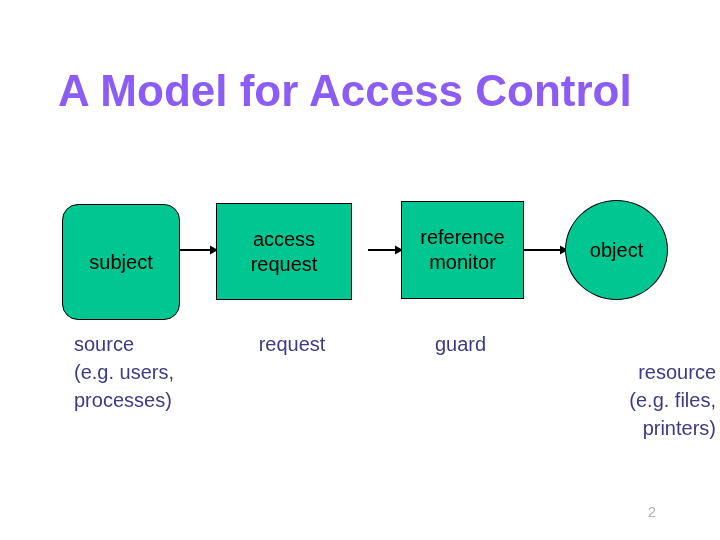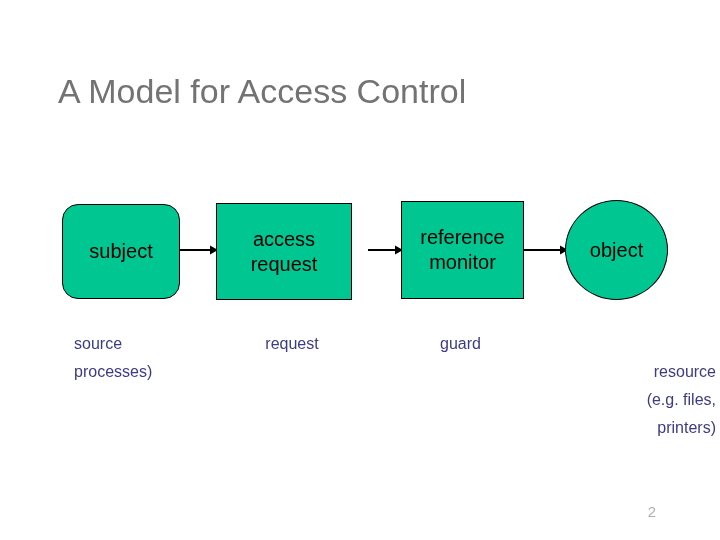--- a/index.html
+++ b/index.html
@@ -19,24 +19,24 @@
     height: 540px;
     background: #ffffff;
   }
 
   
   #slide-title {
     position: absolute;
     left: 58px;
     top: 70px;
     width: 604px;
-    font-size: 34px;
+    font-size: 44px;
     line-height: 42px;
-    color: #737373;
-    font-weight: normal;
+    color: #8b5cf6;
+    font-weight: bold;
     letter-spacing: 0px;
     white-space: nowrap;
   }
 
   
   #diagram {
     position: absolute;
     left: 0;
     top: 0;
     width: 720px;
@@ -54,21 +54,21 @@
     text-align: center;
     color: #000000;
     font-size: 20px;
     line-height: 25px;
   }
 
   #node-subject {
     left: 62px;
     top: 204px;
     width: 118px;
-    height: 95px;
+    height: 116px;
     border-radius: 16px;
   }
 
   #node-access-request {
     left: 216px;
     top: 203px;
     width: 136px;
     height: 97px;
   }
 
@@ -106,21 +106,21 @@
     overflow: visible;
   }
   #arrow-subject-to-request { left: 180px; top: 244px; width: 38px; }
   #arrow-request-to-monitor { left: 368px; top: 244px; width: 35px; }
   #arrow-monitor-to-object  { left: 524px; top: 244px; width: 44px; }
 
   
   .caption {
     position: absolute;
     color: #3b3b87;
-    font-size: 16px;
+    font-size: 20px;
     line-height: 28px;
   }
   #caption-source  { left: 74px;  top: 330px; width: 150px; text-align: left; }
   #caption-request { left: 216px; top: 330px; width: 152px; text-align: center; }
   #caption-guard   { left: 399px; top: 330px; width: 123px; text-align: center; }
   #caption-resource{ left: 566px; top: 330px; width: 150px; text-align: right; margin-top: 28px; }
 
   .caption-line { display: block; white-space: nowrap; }
 
   
@@ -181,20 +181,21 @@
         <polygon points="36,1.5 44,6 36,10.5" fill="#000000"></polygon>
       </svg>
     </div>
 
     <div class="node" id="node-object">
       <span class="node-label">object</span>
     </div>
 
     <div class="caption" id="caption-source">
       <span class="caption-line">source</span>
+      <span class="caption-line">(e.g. users,</span>
       <span class="caption-line">processes)</span>
     </div>
 
     <div class="caption" id="caption-request">
       <span class="caption-line">request</span>
     </div>
 
     <div class="caption" id="caption-guard">
       <span class="caption-line">guard</span>
     </div>

